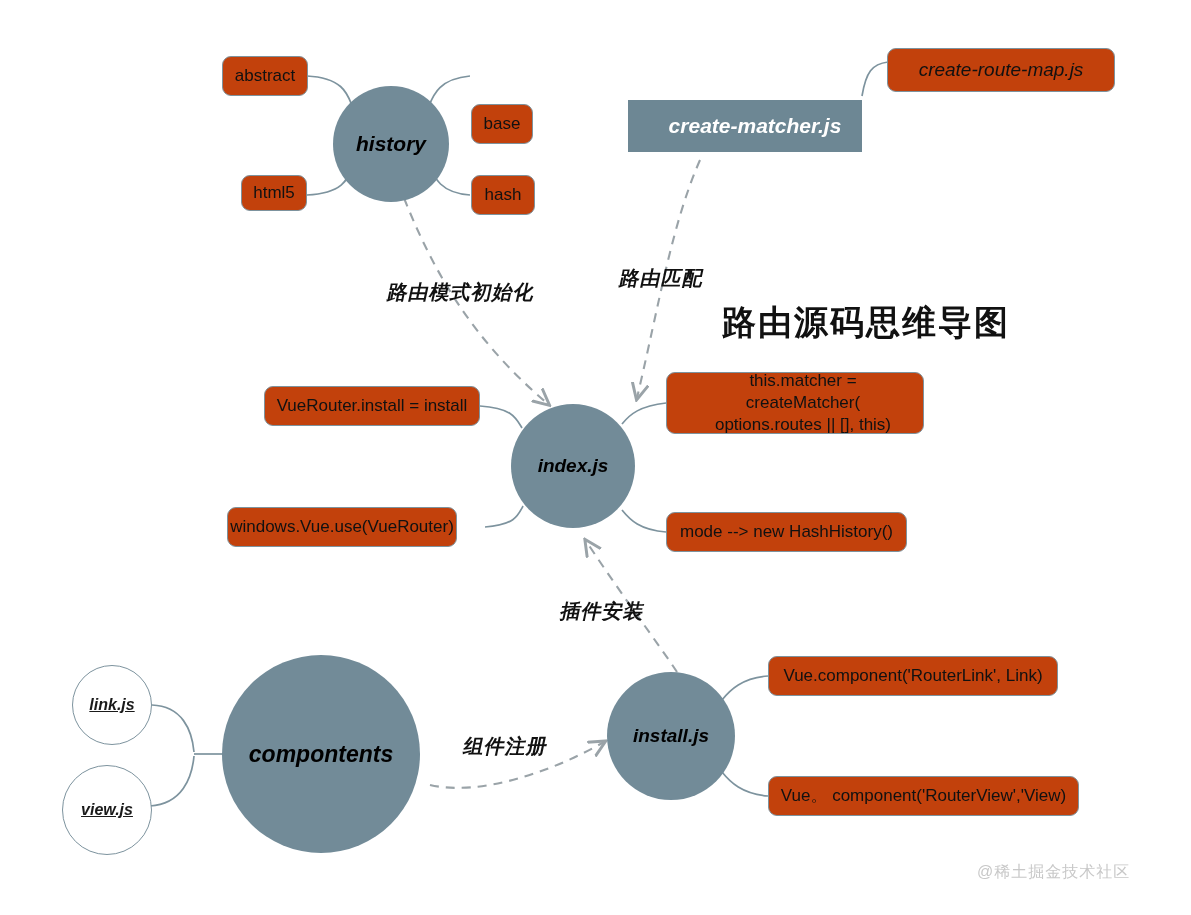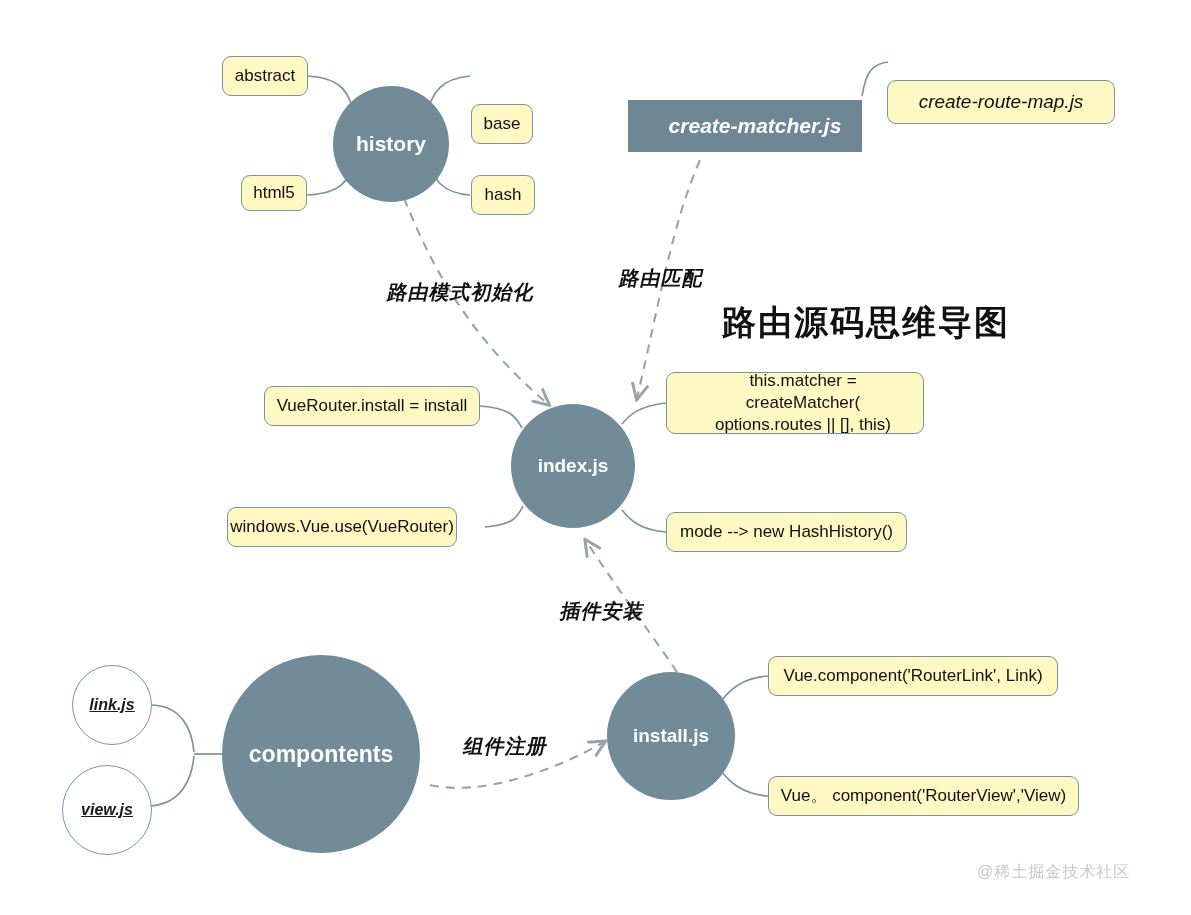--- a/index.html
+++ b/index.html
@@ -31,36 +31,37 @@
     position: absolute;
     border-radius: 50%;
     display: flex;
     align-items: center;
     justify-content: center;
     text-align: center;
     box-sizing: border-box;
   }
   .circle-node.filled {
     background: #728b98;
-    color: #ffffff;
+    color: #000000;
+    font-style: italic;
     font-weight: bold;
   }
   .circle-node.outline {
     background: #ffffff;
     border: 1.6px solid #7d939e;
     color: #1a1a1a;
     font-style: italic;
     font-weight: bold;
     text-decoration: underline;
   }
 
   
   .leaf-box {
     position: absolute;
-    background: #fef9c3;
+    background: #c2410c;
     border: 1.6px solid #7d939e;
     border-radius: 9px;
     display: flex;
     align-items: center;
     justify-content: center;
     text-align: center;
     color: #111111;
     box-sizing: border-box;
     line-height: 1.25;
     padding: 2px 9px;
@@ -188,21 +189,21 @@
   </div>
 
   <div class="leaf-box" style="left:241px; top:175px; width:66px; height:36px; font-size:17px;">
     <span>html5</span>
   </div>
 
   <div class="leaf-box" style="left:471px; top:175px; width:64px; height:40px; font-size:17px;">
     <span>hash</span>
   </div>
 
-  <div class="leaf-box" style="left:887px; top:48px; width:228px; height:44px; font-size:19px; font-style:italic;margin-top:32px;">
+  <div class="leaf-box" style="left:887px; top:48px; width:228px; height:44px; font-size:19px; font-style:italic;">
     <span>create-route-map.js</span>
   </div>
 
   <div class="leaf-box" style="left:264px; top:386px; width:216px; height:40px; font-size:17px;">
     <span>VueRouter.install = install</span>
   </div>
 
   <div class="leaf-box" style="left:227px; top:507px; width:230px; height:40px; font-size:17px;">
     <span>windows.Vue.use(VueRouter)</span>
   </div>

